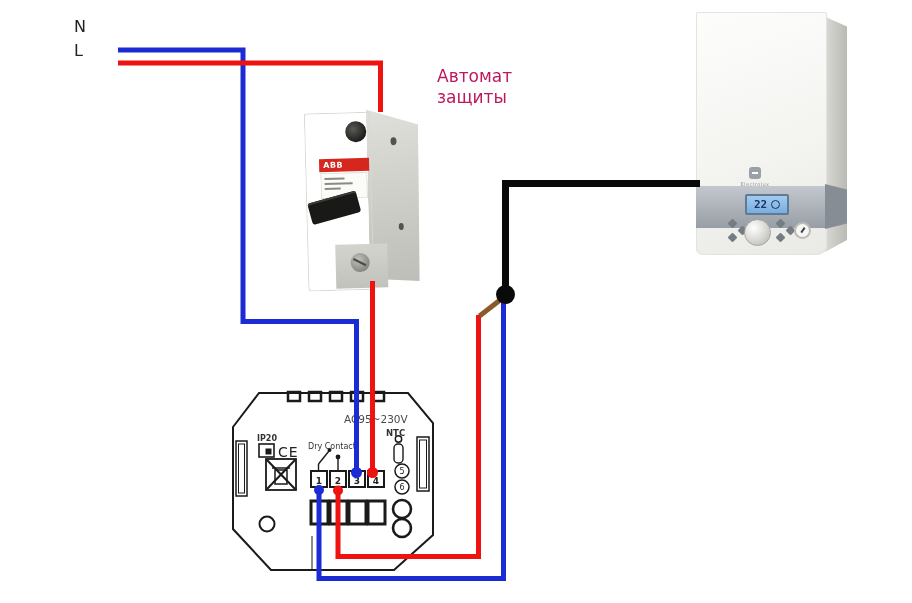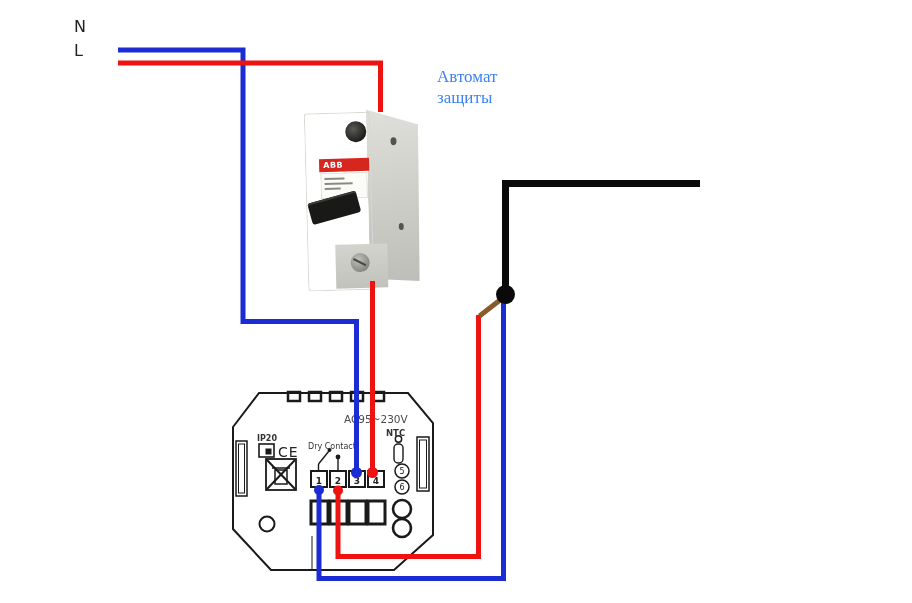--- a/index.html
+++ b/index.html
@@ -5,21 +5,21 @@
   html,body{margin:0;padding:0;background:#fff;}
   .stage{position:relative;width:912px;height:603px;background:#ffffff;overflow:hidden;
          font-family:"DejaVu Sans","Liberation Sans",sans-serif;}
   .abs{position:absolute;}
 
   
   .lbl-n{left:74px;top:17px;font-size:16px;color:#222;}
   .lbl-l{left:74px;top:41px;font-size:16px;color:#222;}
 
   
-  .breaker-caption{left:437px;top:66px;font-size:17px;line-height:21px;color:#3b82f6;font-family:Liberation Serif, serif;}
+  .breaker-caption{left:437px;top:66px;font-size:17px;line-height:21px;color:#be185d;}
 
   
   .breaker{left:306px;top:106px;width:114px;height:184px;transform:rotate(-1.5deg);}
   .brk-side{left:62px;top:0px;width:52px;height:182px;
             background:linear-gradient(172deg,#e0e0dc 0%,#cbcbc5 60%,#bdbdb7 100%);
             clip-path:polygon(0 2%,100% 11%,95% 97%,0 95%);}
   .brk-front{left:0;top:6px;width:66px;height:178px;border-radius:3px;
              background:linear-gradient(100deg,#f6f6f3 0%,#ececе8 60%,#e2e2de 100%);
              box-shadow:inset 0 0 0 1px #d8d8d2;}
   .brk-hole{left:41px;top:15px;width:21px;height:21px;border-radius:50%;
@@ -102,20 +102,40 @@
         <i class="brk-l2"></i>
         <i class="brk-l3"></i>
     </div>
     <div class="abs brk-toggle"></div>
     <div class="abs brk-term"></div>
     <div class="abs brk-screw"></div>
     <div class="abs brk-dot1"></div>
     <div class="abs brk-dot2"></div>
   </div>
 
+  <div class="abs boiler">
+    <div class="abs blr-side"></div>
+    <div class="abs blr-front"></div>
+    <div class="abs blr-logo"></div>
+    <div class="abs blr-brand">Electrolux</div>
+    <div class="abs blr-band"></div>
+    <div class="abs blr-band-side"></div>
+    <div class="abs blr-lcd">
+      <span class="val">22</span>
+      <span class="sun"></span>
+    </div>
+    <div class="abs blr-btn b1"></div>
+    <div class="abs blr-btn b2"></div>
+    <div class="abs blr-btn b3"></div>
+    <div class="abs blr-btn b4"></div>
+    <div class="abs blr-btn b5"></div>
+    <div class="abs blr-btn b6"></div>
+    <div class="abs blr-knob"></div>
+    <div class="abs blr-gauge"></div>
+  </div>
 
   <svg class="abs overlay" viewBox="0 0 912 603">
 
     <g stroke="#1a1a1a" fill="none">
       <polygon points="233,427 259,393 408,393 433,423 433,535 394,570 271,570 233,529" fill="#ffffff" stroke-width="2"></polygon>
 
       <g stroke-width="2.5">
         <rect x="288" y="392" width="12" height="9"></rect>
         <rect x="309" y="392" width="12" height="9"></rect>
         <rect x="330" y="392" width="12" height="9"></rect>

